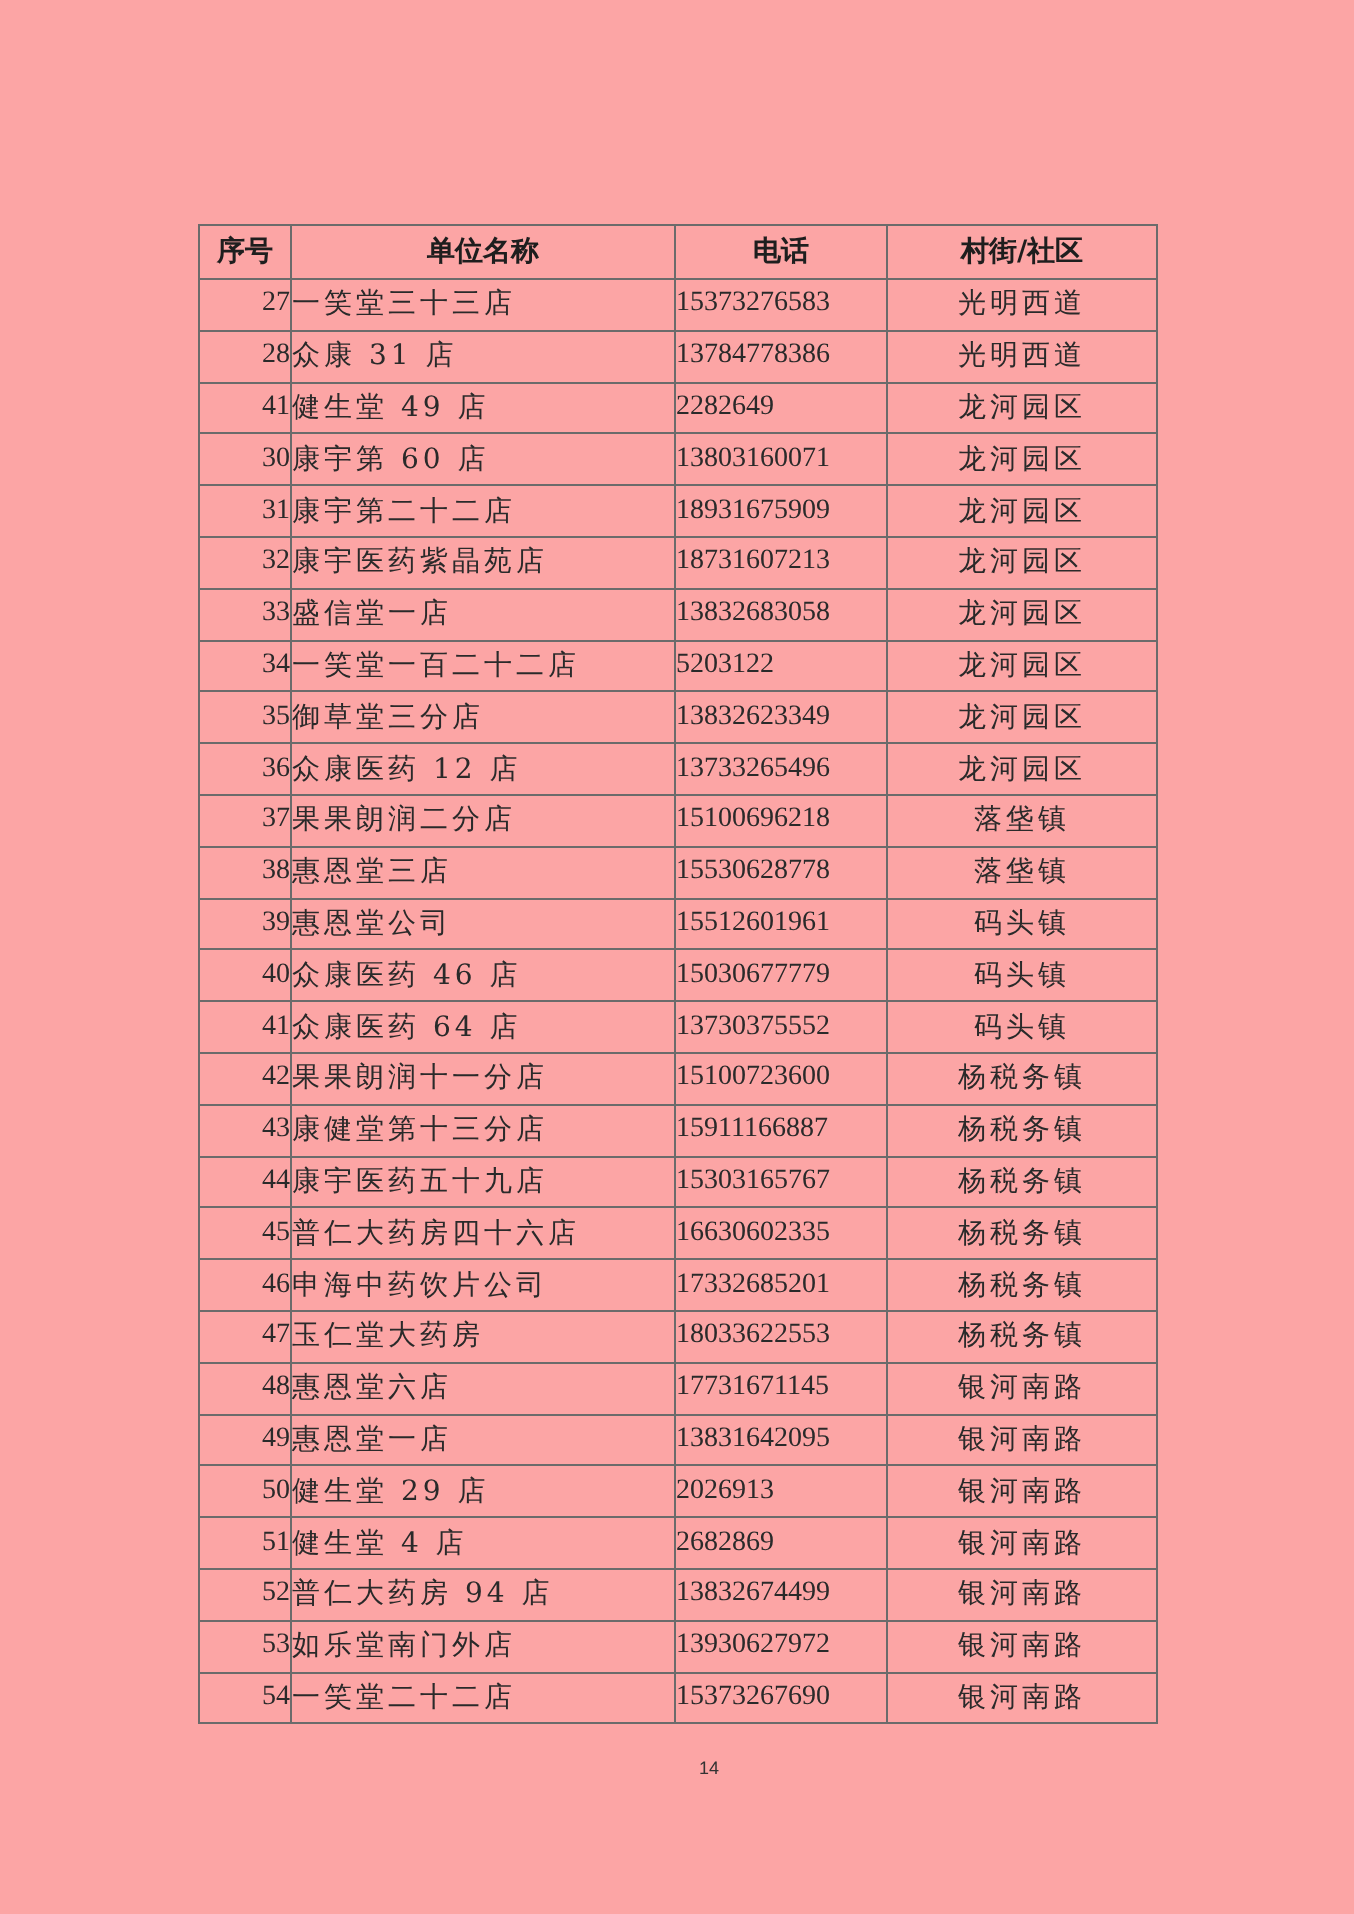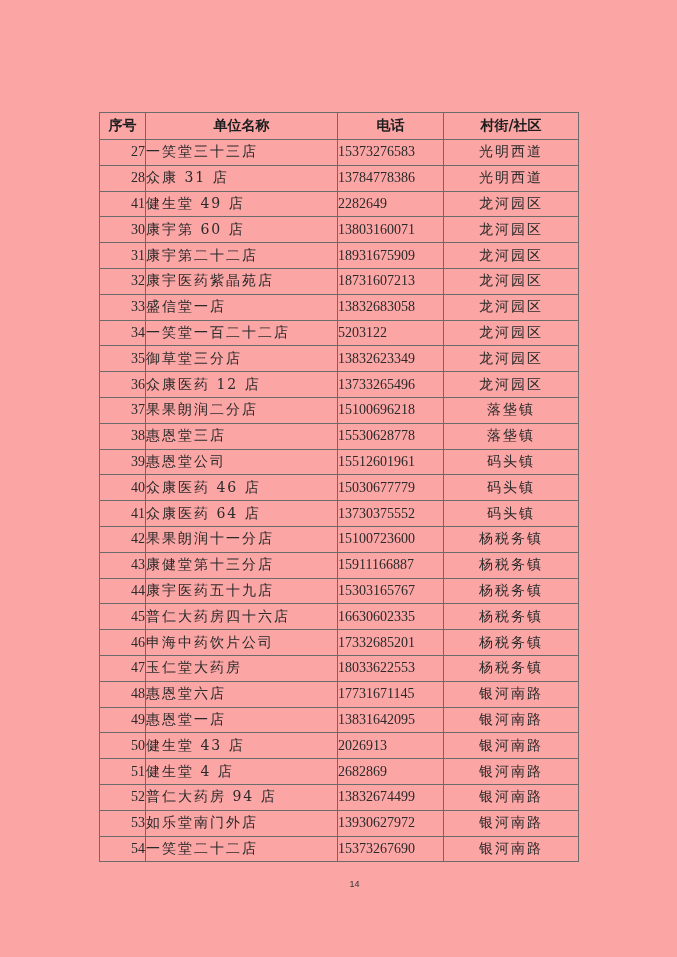--- a/index.html
+++ b/index.html
@@ -221,21 +221,21 @@
           <td class="district">银河南路</td>
         </tr>
         <tr>
           <td class="no">49</td>
           <td class="name">惠恩堂一店</td>
           <td class="phone">13831642095</td>
           <td class="district">银河南路</td>
         </tr>
         <tr>
           <td class="no">50</td>
-          <td class="name">健生堂 43 店</td>
+          <td class="name">健生堂 29 店</td>
           <td class="phone">2026913</td>
           <td class="district">银河南路</td>
         </tr>
         <tr>
           <td class="no">51</td>
           <td class="name">健生堂 4 店</td>
           <td class="phone">2682869</td>
           <td class="district">银河南路</td>
         </tr>
         <tr>

